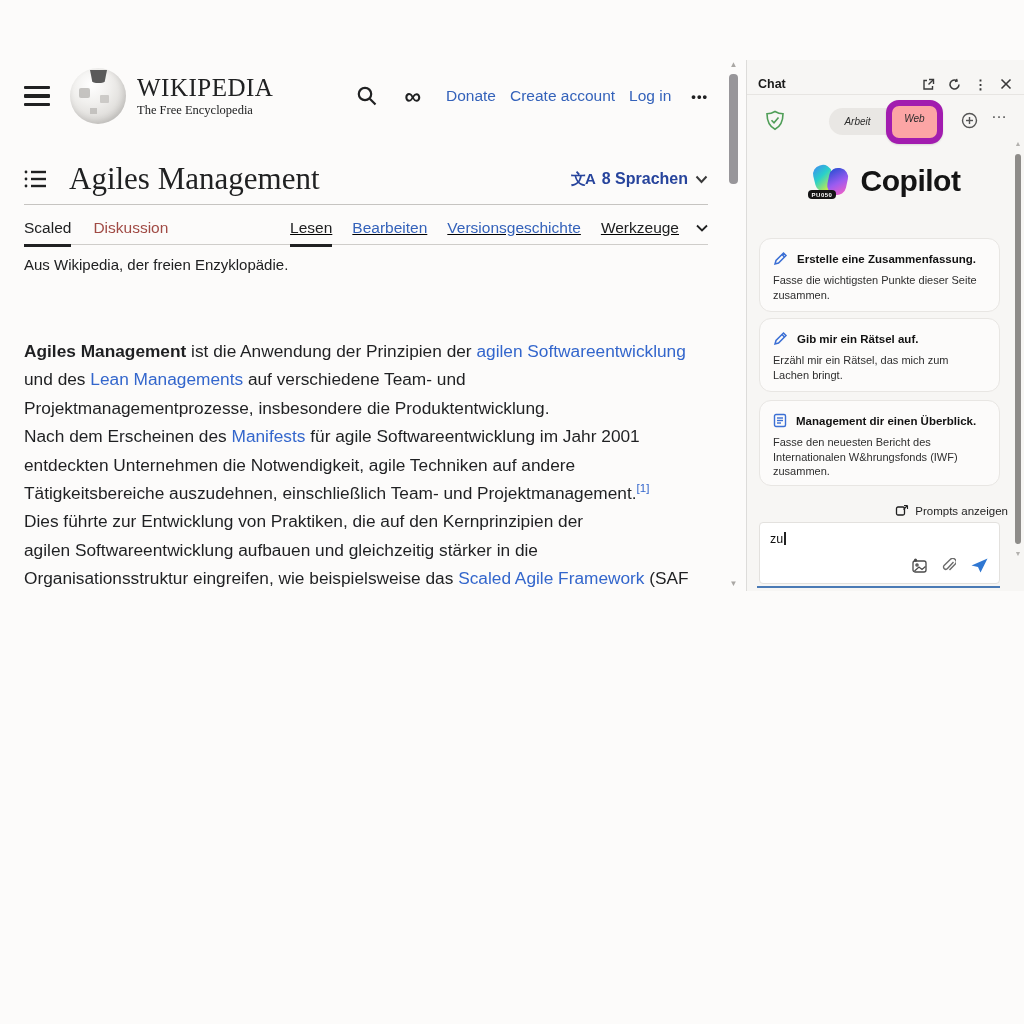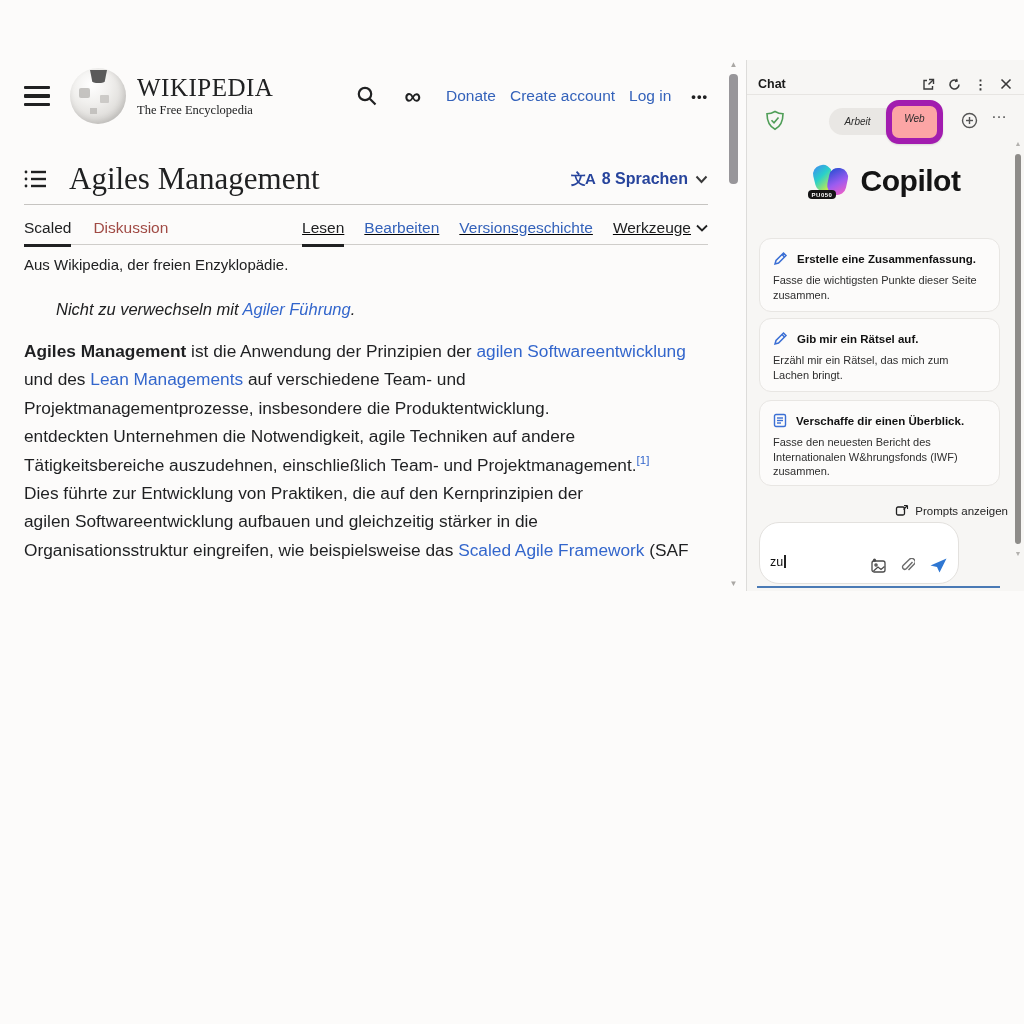--- a/index.html
+++ b/index.html
@@ -36,21 +36,21 @@
   .w-rule { position:absolute; left:24px; top:204px; width:684px; height:1px; background:#c6c4c1; }
 
   .w-tabs { position:absolute; left:24px; top:212px; width:684px; height:33px; display:flex; align-items:center; border-bottom:1px solid #cfcdca; font-size:15.5px; }
   .tabs-left { display:flex; gap:22px; }
   .tabs-right { margin-left:auto; display:flex; gap:20px; align-items:center;text-decoration:underline; }
   .tab { position:relative; padding-bottom:9px; top:4px; text-decoration:none; cursor:pointer; white-space:nowrap; }
   .tab.active { color:#202122; }
   .tab.active::after { content:""; position:absolute; left:0; right:0; bottom:-1px; height:3px; background:#202122; }
   .tab.redlink { color:#a04a44; }
   .tab.bluelink { color:#3462ba; }
-  .tab.plain { color:#202122; display:flex; align-items:center; gap:5px; }
+  .tab.plain { color:#202122; display:flex; align-items:center; gap:17px; }
 
   .w-sub { position:absolute; left:24px; top:256px; font-size:15px; color:#202122; }
   .w-hatnote { position:absolute; left:56px; top:300px; font-size:16.5px; color:#202122; }
   .w-body { position:absolute; left:24px; top:337px; width:700px; font-size:17.3px; color:#1f2022; }
   .w-body .tline { line-height:28.4px; white-space:pre; }
   .seg-it { font-style:italic; }
   .seg-bold { font-weight:bold; }
   .seg-link { color:#3366cc; text-decoration:none; cursor:pointer; }
   .seg-itlink { color:#3366cc; font-style:italic; text-decoration:none; cursor:pointer; }
   .seg-sup { color:#3366cc; text-decoration:none; font-size:11.5px; vertical-align:super; line-height:0; cursor:pointer; }
@@ -84,21 +84,21 @@
 
   .card { position:absolute; left:12px; width:241px; background:#fcfbfa; border:1px solid #e8e6e3; border-radius:12px; padding:12px 13px; cursor:pointer; }
   .card-1 { top:178px; height:74px; }
   .card-2 { top:258px; height:74px; }
   .card-3 { top:340px; height:86px; }
   .card-title { display:flex; align-items:center; gap:9px; font-size:11.5px; font-weight:bold; color:#111111; }
   .card-body { margin-top:7px; font-size:11px; color:#2e2e2e; line-height:14.5px; }
 
   .prompts { position:absolute; right:16px; top:444px; display:flex; align-items:center; gap:6px; font-size:11.5px; color:#1f1f1f; cursor:pointer; }
 
-  .inputbox { position:absolute; left:12px; top:462px; width:200px; height:62px; background:#ffffff; border:1px solid #e3e1de; border-radius:20px; padding:29px 10px; cursor:text; }
+  .inputbox { position:absolute; left:12px; top:462px; width:241px; height:62px; background:#ffffff; border:1px solid #e3e1de; border-radius:4px; padding:6px 10px; cursor:text; }
   .input-text { font-size:12.5px; color:#111111; }
   .caret { display:inline-block; width:1.4px; height:13px; background:#222; margin-left:1px; vertical-align:-2px; }
   .input-icons { position:absolute; right:10px; bottom:9px; display:flex; align-items:center; gap:14px; }
   .input-icons svg { cursor:pointer; display:block; }
   .focusline { position:absolute; left:10px; top:526px; width:243px; height:2px; background:#4a7ab5; }
 
   .sb-scroll { position:absolute; right:2px; top:80px; width:8px; height:440px; }
   .sb-scroll .arr { position:absolute; left:-1px; width:10px; text-align:center; font-size:7px; color:#b3b1ae; cursor:pointer; }
   .sb-scroll .thumb { position:absolute; left:1px; top:14px; width:6px; height:390px; background:#8e8c89; border-radius:3px; cursor:pointer; }
 </style>
@@ -165,25 +165,25 @@
       <a class="tab plain">
         <span>Werkzeuge</span>
         <svg width="12" height="8" viewBox="0 0 12 8" fill="none" stroke="#202122" stroke-width="1.8">
             <polyline points="1,1.5 6,6.5 11,1.5"></polyline>
           </svg>
       </a>
     </div>
   </div>
 
   <div class="w-sub">Aus Wikipedia, der freien Enzyklopädie.</div>
-  <div class="w-hatnote"><span class="seg-it">Nicht zu verwechseln mit </span><a class="seg-itlink">Agiler Führung</a><span class="seg-it">.</span></div>
   <div class="w-body">
       <div class="tline"><span class="seg-bold">Agiles Management</span><span class="seg-text"> ist die Anwendung der Prinzipien der </span><a class="seg-link">agilen Softwareentwicklung</a></div>
       <div class="tline"><span class="seg-text">und des </span><a class="seg-link">Lean Managements</a><span class="seg-text"> auf verschiedene Team- und</span></div>
       <div class="tline"><span class="seg-text">Projektmanagementprozesse, insbesondere die Produktentwicklung.</span></div>
+      <div class="tline"><span class="seg-text">Nach dem Erscheinen des </span><a class="seg-link">Manifests</a><span class="seg-text"> für agile Softwareentwicklung im Jahr 2001</span></div>
       <div class="tline"><span class="seg-text">entdeckten Unternehmen die Notwendigkeit, agile Techniken auf andere</span></div>
       <div class="tline"><span class="seg-text">Tätigkeitsbereiche auszudehnen, einschließlich Team- und Projektmanagement.</span><a class="seg-sup">[1]</a></div>
       <div class="tline"><span class="seg-text">Dies führte zur Entwicklung von Praktiken, die auf den Kernprinzipien der</span></div>
       <div class="tline"><span class="seg-text">agilen Softwareentwicklung aufbauen und gleichzeitig stärker in die</span></div>
       <div class="tline"><span class="seg-text">Organisationsstruktur eingreifen, wie beispielsweise das </span><a class="seg-link">Scaled Agile Framework</a><span class="seg-text"> (SAF</span></div>
     </div>
 
   <div class="pg-scroll">
     <div class="arr" style="top:0;">▲</div>
     <div class="thumb"></div>
@@ -277,21 +277,21 @@
     </div>
 
     <div class="card card-3">
       <div class="card-title">
         <svg width="14" height="15" viewBox="0 0 14 15" fill="none" stroke="#3b6fd4" stroke-width="1.4">
             <rect x="1.5" y="1.5" width="11" height="12" rx="1.5"></rect>
             <line x1="4" y1="5" x2="10" y2="5"></line>
             <line x1="4" y1="7.5" x2="10" y2="7.5"></line>
             <line x1="4" y1="10" x2="8" y2="10"></line>
           </svg>
-        <span>Verschaffe dir einen Überblick.</span>
+        <span>Management dir einen Überblick.</span>
       </div>
       <div class="card-body">Fasse den neuesten Bericht des Internationalen W&amp;hrungsfonds (IWF) zusammen.</div>
     </div>
 
     <div class="prompts">
       <svg width="14" height="13" viewBox="0 0 14 13" fill="none" stroke="#1f1f1f" stroke-width="1.3">
           <rect x="1.5" y="3" width="8" height="8" rx="1.5"></rect>
           <path d="M9 1.5 H12.5 M12.5 1.5 V5 M12.5 1.5 L8.5 5.5" stroke-width="1.1"></path>
         </svg>
       <span>Prompts anzeigen</span>

